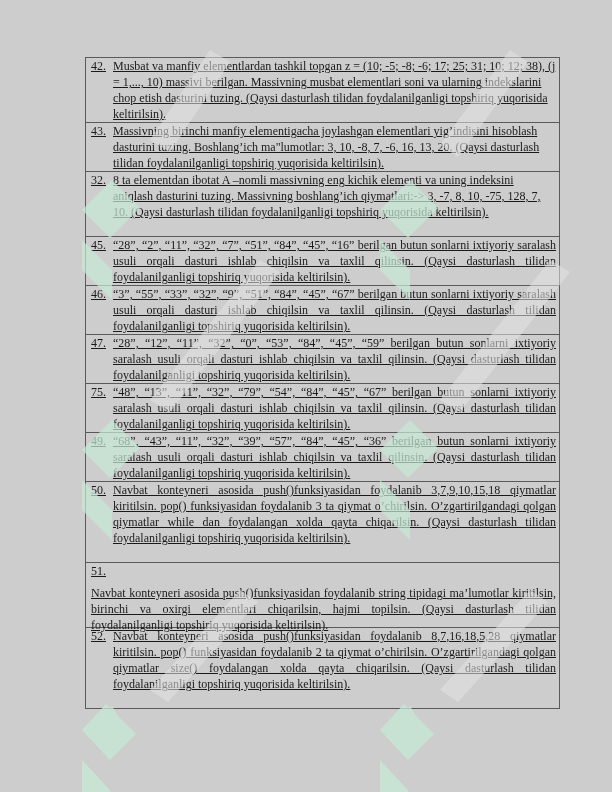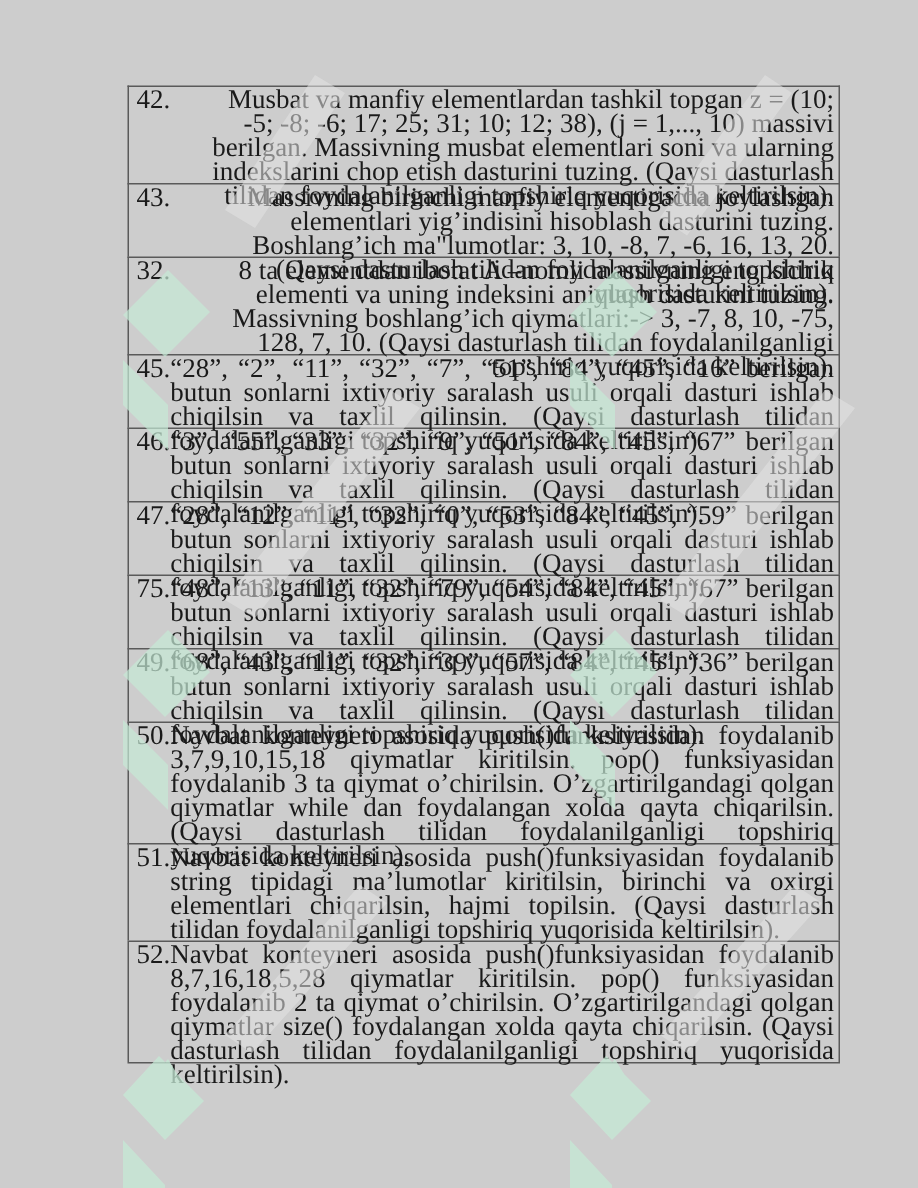--- a/index.html
+++ b/index.html
@@ -29,45 +29,45 @@
       width: 475px;
       border-collapse: collapse;
       z-index: 1;
     }
     .task-row {
       border-top: 1px solid #5a5a5a;
       border-left: 1px solid #5a5a5a;
       border-right: 1px solid #5a5a5a;
       display: flex;
       padding: 0 2px 0 5px;
-      font-size: 18px;
+      font-size: 12px;
       line-height: 16px;
+      text-decoration: underline;
     }
     .task-row:last-child {
       border-bottom: 1px solid #5a5a5a;
     }
     .task-num {
       flex: 0 0 22px;
       white-space: nowrap;
     }
     .task-text {
       flex: 1 1 auto;
       text-align: justify;
       padding-right: 1px;
     }
     .task-text.ragged {
-      text-align: right;
-      margin-left: 28px;
+      text-align: left;
     }
     .row-42 { height: 64px; }
     .row-43 { height: 48px; }
     .row-44 { height: 64px; }
     .row-45, .row-46, .row-47, .row-48, .row-49 { height: 48px; }
     .row-50 { height: 80px; }
-    .row-51 { height: 64px; }
+    .row-51 { height: 64px; flex-direction: column; }
     .row-52 { height: 80px; }
     .row-53 { height: 16px; overflow: hidden; }
   </style>
 </head>
 <body>
 
 <div class="page-table">
   <div class="task-row row-42">
     <span class="task-num">42.</span>
     <span class="task-text ragged">Musbat va manfiy elementlardan tashkil topgan  z = (10; -5; -8; -6; 17; 25; 31; 10; 12; 38), (j = 1,..., 10) massivi berilgan. Massivning musbat elementlari soni va ularning indekslarini chop etish dasturini tuzing. (Qaysi dasturlash tilidan foydalanilganligi topshiriq yuqorisida keltirilsin).</span>

